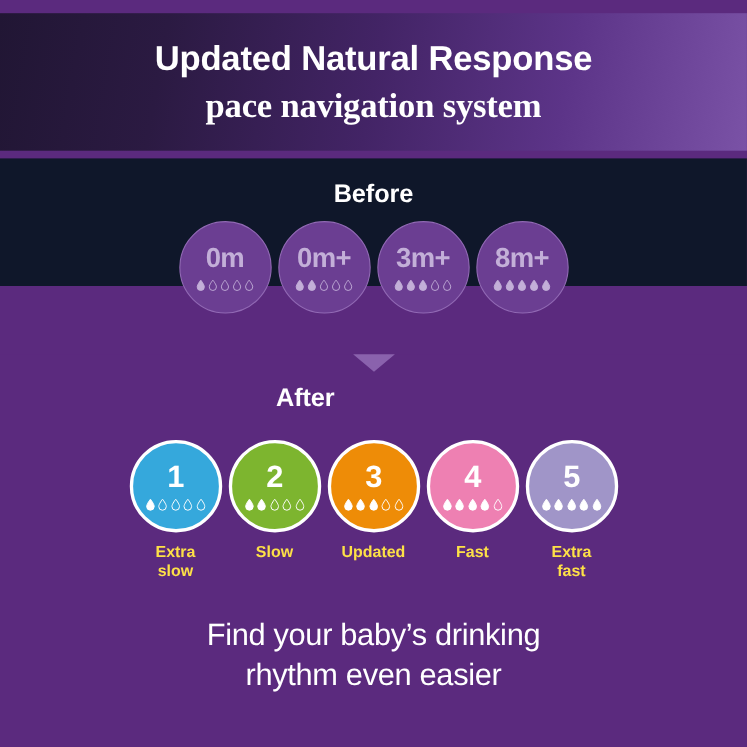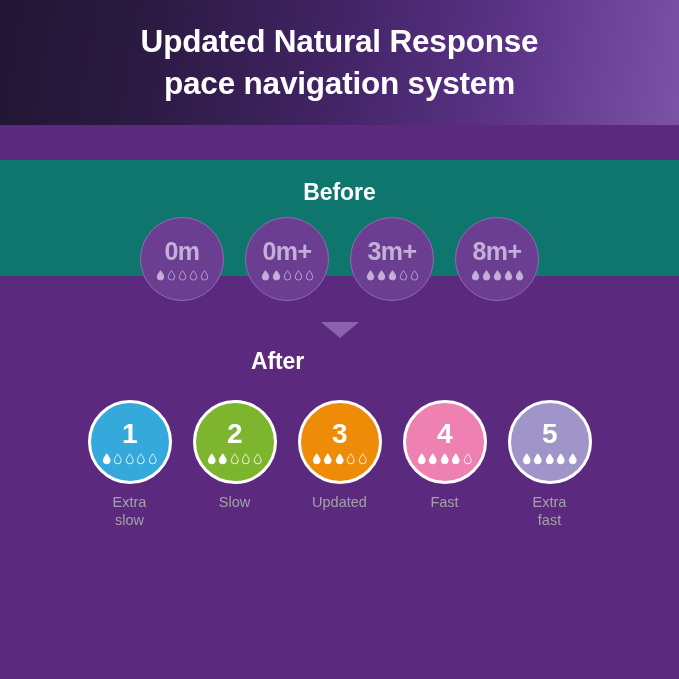--- a/index.html
+++ b/index.html
@@ -19,62 +19,62 @@
     position: relative;
     width: 679px;
     height: 679px;
     background: #5B2A7E;
     overflow: hidden;
   }
 
   
   .header {
     position: absolute;
-    top: 0; left: 0;
+    top: 12px; left: 0;
     width: 679px;
     height: 125px;
     background: linear-gradient(100deg, #211634 0%, #2B1A42 22%, #432466 50%, #5C3488 75%, #7A52A6 100%);
     display: flex;
     align-items: center;
     justify-content: center;
   }
   .header-title {
     color: #FFFFFF;
     font-size: 31.5px;
     font-weight: bold;
     line-height: 1.32;
     text-align: center;
     letter-spacing: -0.2px;
   }
-  .header-title .l2 { display: block; }
+  .header-title .l2 { display: block; font-family: Liberation Serif, serif; }
 
   
   .before-band {
     position: absolute;
-    top: 160px; left: 0;
+    top: 144px; left: 0;
     width: 679px;
     height: 116px;
-    background: #0f766e;
+    background: #0f172a;
   }
   .band-heading {
     color: #FFFFFF;
     font-size: 23px;
     font-weight: bold;
     text-align: center;
     letter-spacing: -0.1px;
   }
   .before-heading { margin-top: 19px; }
 
   .circle-row {
     position: absolute;
     left: 0;
     width: 679px;
     display: flex;
     justify-content: center;
-    gap: 21px;
+    gap: 6px;
   }
   .before-row { top: 57px; }
 
   
   .b-item {
     width: 84px;
     display: flex;
     flex-direction: column;
     align-items: center;
   }
@@ -148,23 +148,23 @@
   }
   .a-num {
     color: #FFFFFF;
     font-size: 28px;
     font-weight: bold;
     line-height: 1;
     letter-spacing: -0.5px;
     margin-top: 1px;
   }
   .a-name {
-    color: #a3a3a3;
+    color: #fde047;
     font-size: 14.5px;
-    font-weight: normal;
+    font-weight: bold;
     line-height: 1.22;
     text-align: center;
     margin-top: 10px;
     white-space: pre-line;
   }
 
   
   .footer-text {
     position: absolute;
     top: 236px; left: 0;
@@ -403,15 +403,19 @@
               <svg class="drop-svg" width="9.5" height="12" viewBox="0 0 16 19.5">
                 <path d="M8 1 C8 1 2.2 8.6 2.2 12.1 A5.8 5.8 0 0 0 13.8 12.1 C13.8 8.6 8 1 8 1 Z" fill="#FFFFFF" stroke="#FFFFFF" stroke-width="1.5"></path>
               </svg>
             </div>
           </div>
           <div class="a-name">Extra
 fast</div>
         </div>
       </div>
 
+    <div class="footer-text">
+      <span>Find your baby’s drinking</span>
+      <span class="l2">rhythm even easier</span>
+    </div>
   </div>
 
 </div>
 
 </body></html>

